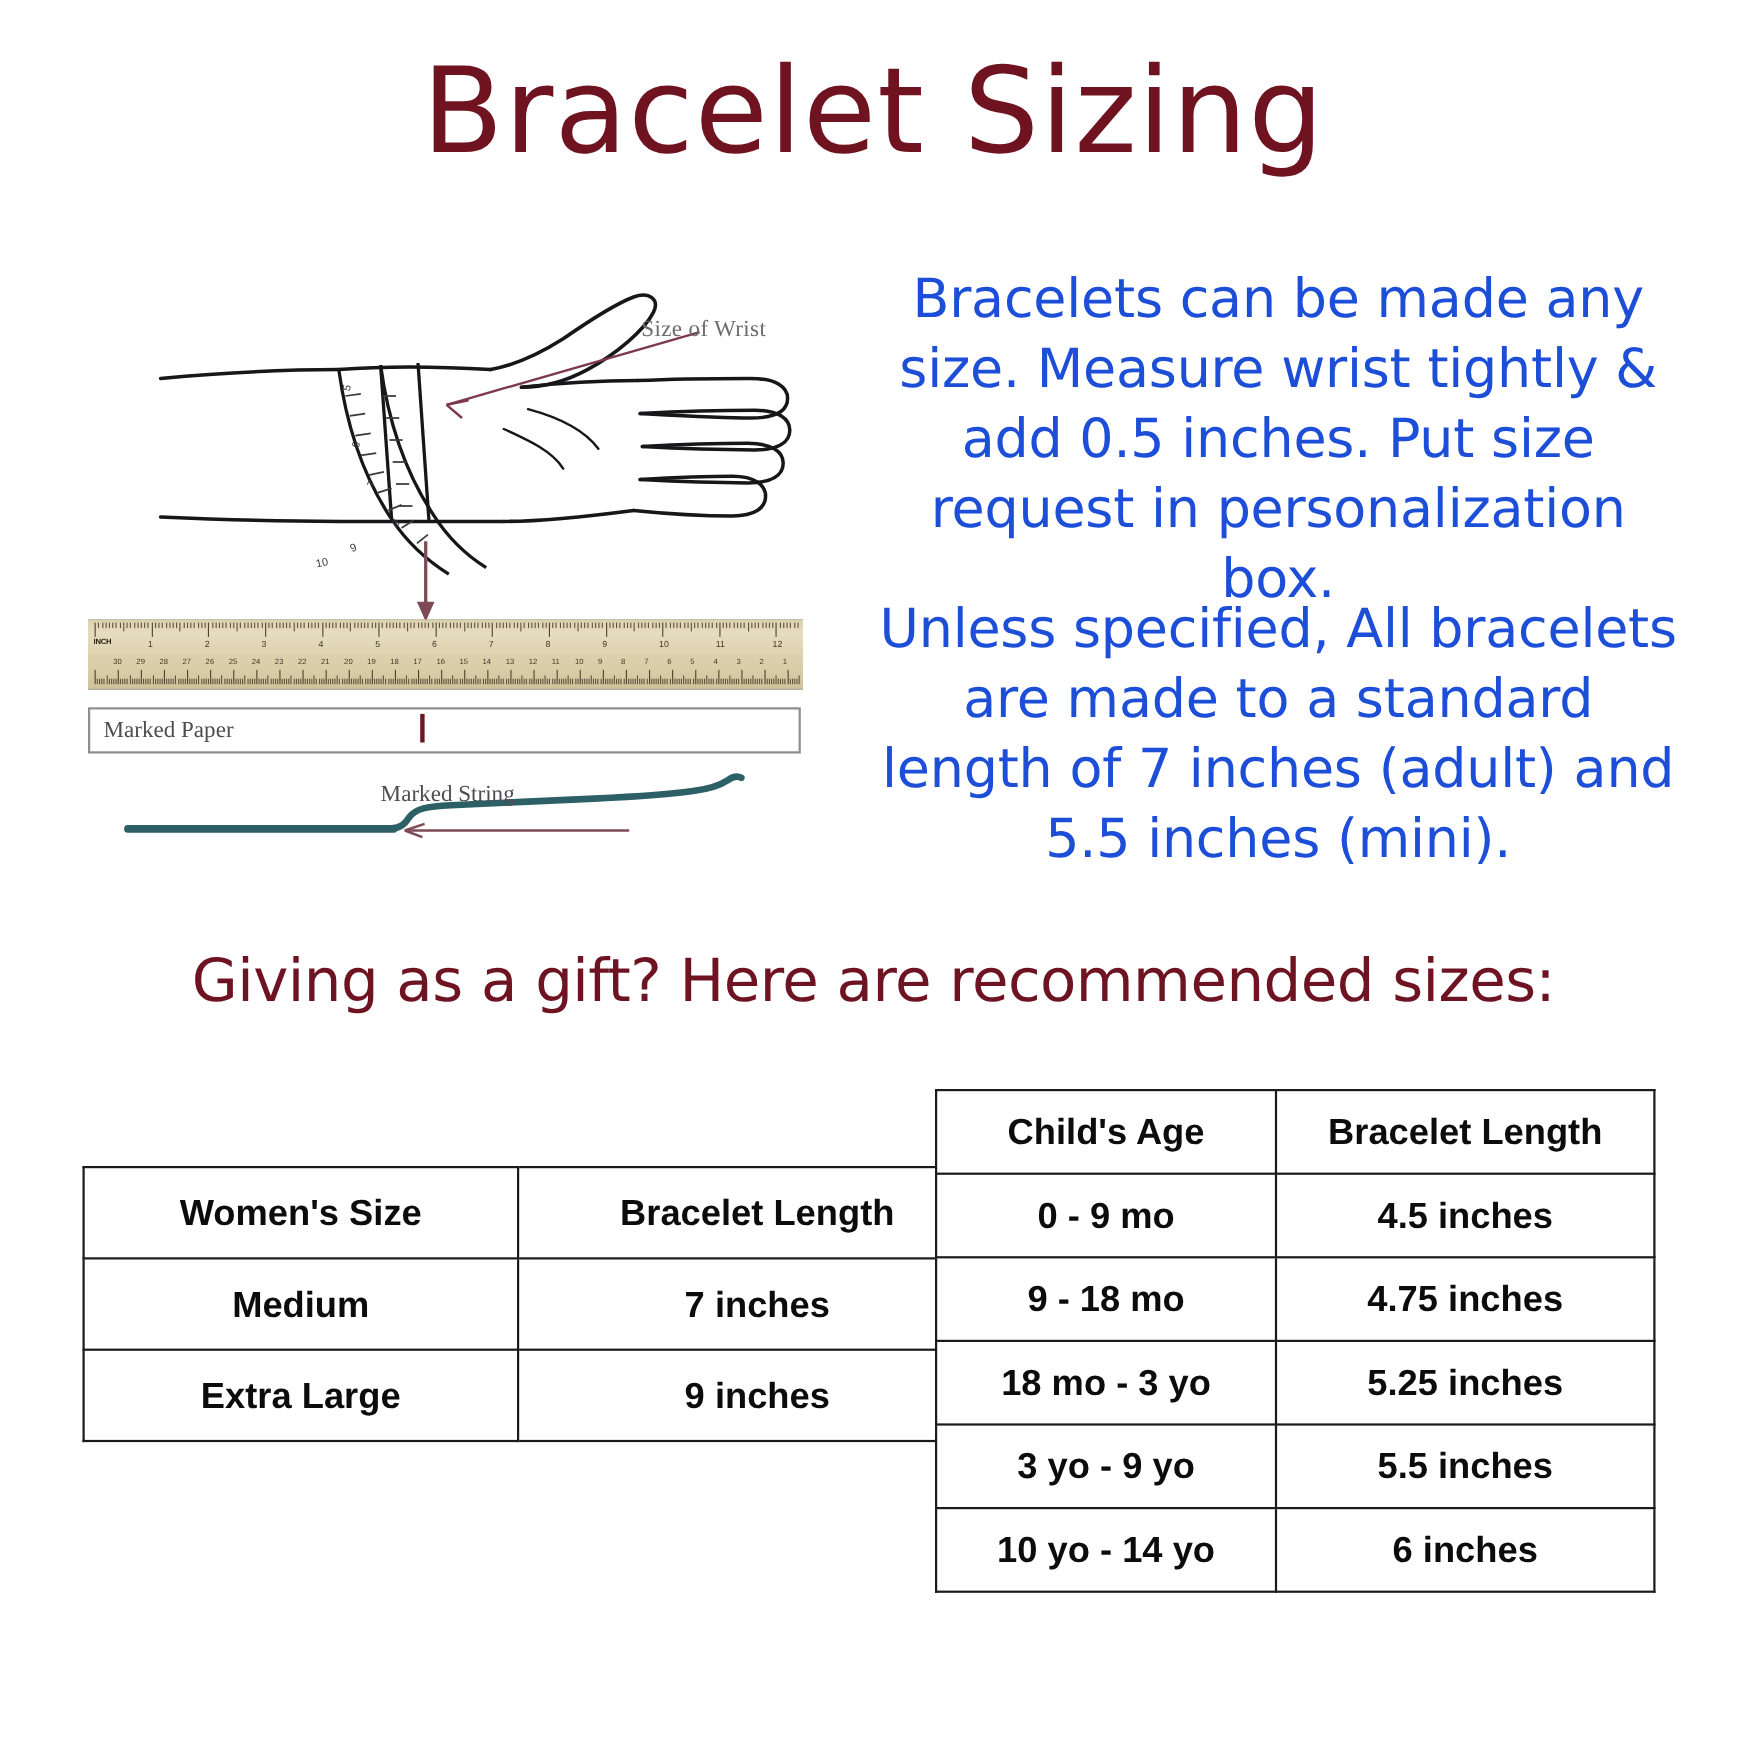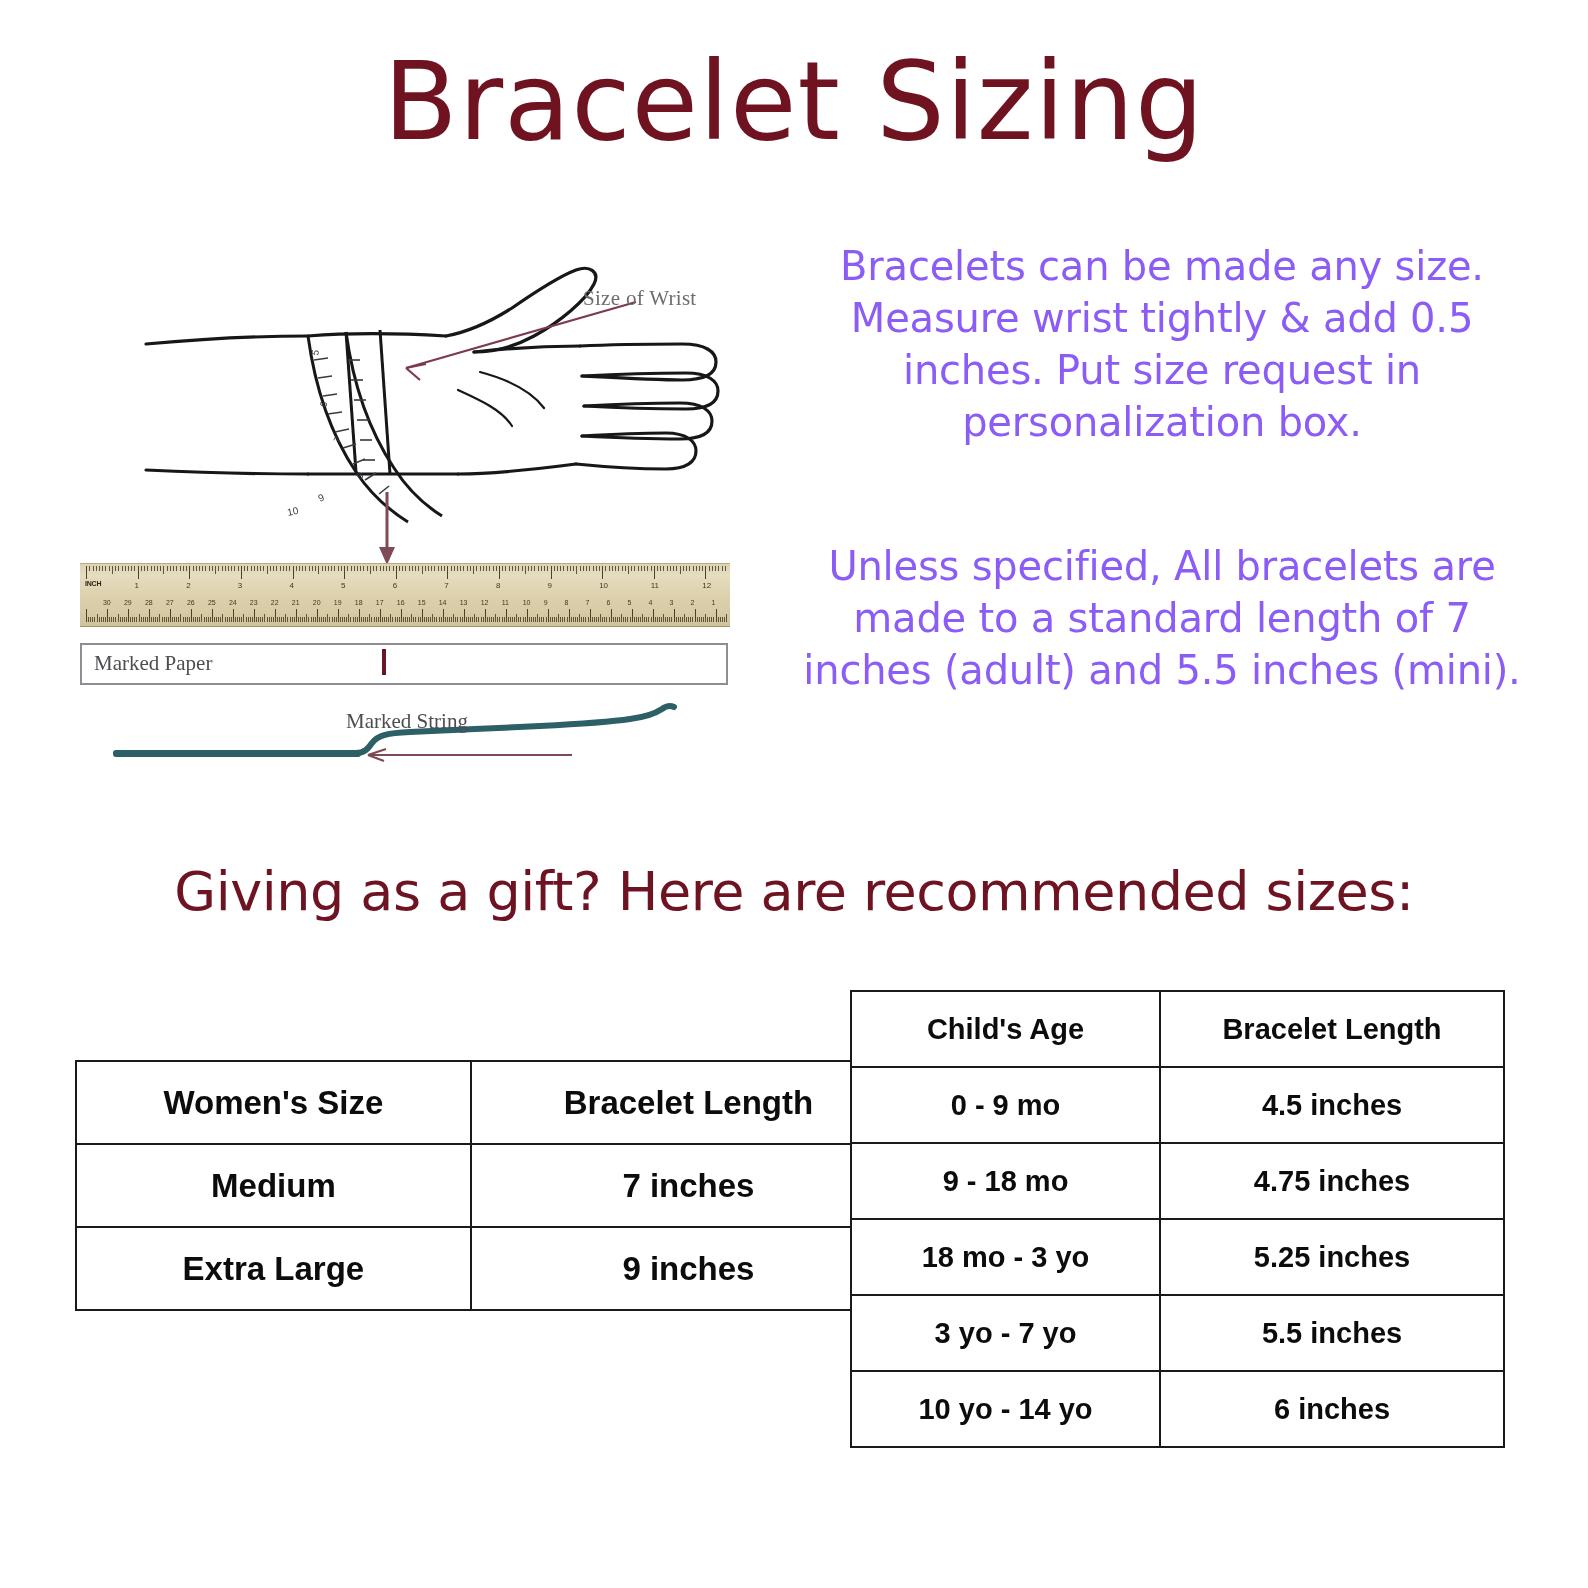--- a/index.html
+++ b/index.html
@@ -28,23 +28,23 @@
     font-weight: 400;
     letter-spacing: 1px;
     color: #701320;
     white-space: nowrap;
   }
 
   
   .copy-block {
     position: absolute;
     font-family: "DejaVu Sans", sans-serif;
-    font-size: 40px;
+    font-size: 49px;
     line-height: 1.30;
-    color: #8b5cf6;
+    color: #1d4ed8;
     text-align: center;
     letter-spacing: -0.2px;
   }
   #copy-para-1 { left: 792px; top: 240px;  width: 740px; }
   #copy-para-2 { left: 792px; top: 540px;  width: 740px; }
 
   
   #gift-heading {
     position: absolute;
     top: 862px;
@@ -209,21 +209,21 @@
   }
   #womens-table col.c1 { width: 333px; }
   #womens-table col.c2 { width: 367px; }
 
   #childrens-table {
     left: 850px;
     top: 990px;
     width: 655px;
   }
   #childrens-table th, #childrens-table td {
-    font-size: 29px;
+    font-size: 33px;
     height: 74px;
   }
   #childrens-table col.c1 { width: 310px; }
   #childrens-table col.c2 { width: 345px; }
 </style>
 </head>
 <body>
 
 <div id="page-title">Bracelet Sizing</div>
 
@@ -921,21 +921,21 @@
     </tr>
     <tr>
       <td>9 - 18 mo</td>
       <td>4.75 inches</td>
     </tr>
     <tr>
       <td>18 mo - 3 yo</td>
       <td>5.25 inches</td>
     </tr>
     <tr>
-      <td>3 yo - 7 yo</td>
+      <td>3 yo - 9 yo</td>
       <td>5.5 inches</td>
     </tr>
     <tr>
       <td>10 yo - 14 yo</td>
       <td>6 inches</td>
     </tr>
   </tbody>
 </table>
 
 </body></html>

